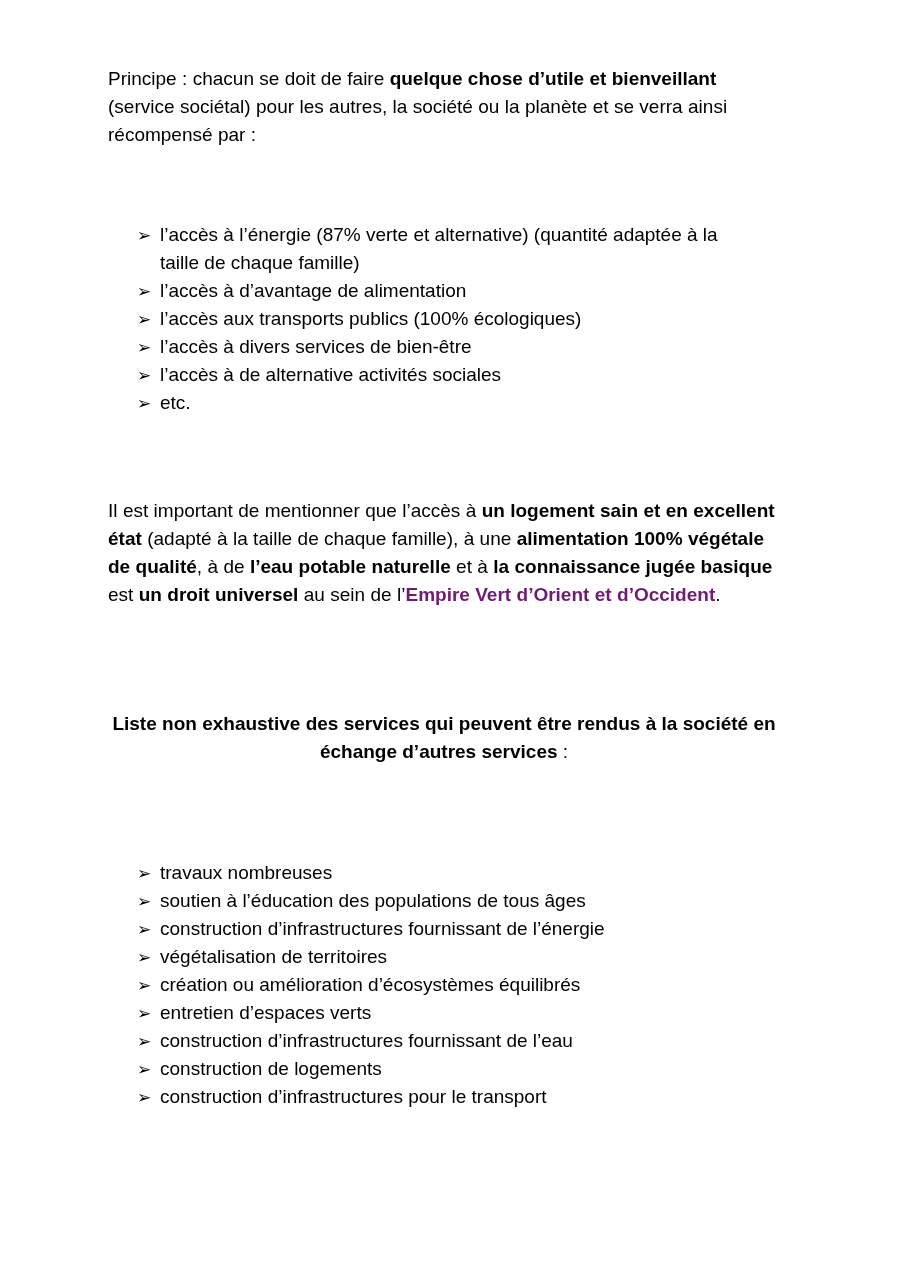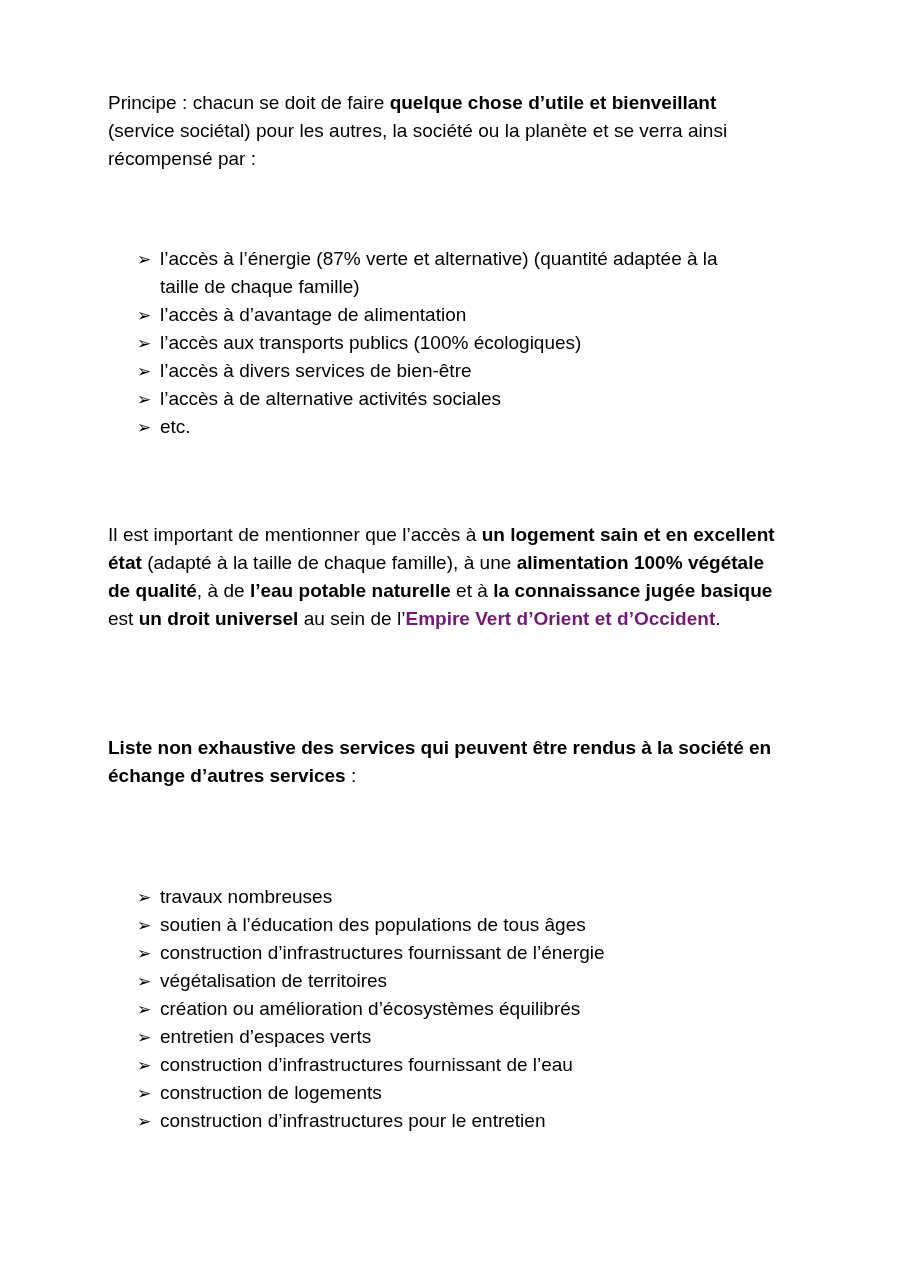--- a/index.html
+++ b/index.html
@@ -14,21 +14,21 @@
     font-family: "Liberation Sans", sans-serif;
     color: #000000;
     -webkit-font-smoothing: antialiased;
   }
   .page {
     position: relative;
     width: 905px;
     height: 1280px;
     background: #ffffff;
     box-sizing: border-box;
-    padding: 89px 125px 0 108px;
+    padding: 65px 125px 0 108px;
     overflow: hidden;
   }
   .para {
     font-size: 19px;
     line-height: 28px;
     text-align: left;
     margin: 0;
     max-width: 672px;
     word-spacing: 0.1px;
   }
@@ -68,20 +68,21 @@
     color: #000000;
   }
   ul.arrow-list > li > .item-text {
     display: block;
   }
   .heading-block {
     font-size: 19px;
     line-height: 28px;
     font-weight: bold;
     max-width: 672px;
+    text-align: center;
   }
   .heading-block .light {
     font-weight: normal;
   }
 </style>
 </head>
 <body>
 
 <div class="page">
 
@@ -154,17 +155,17 @@
     <li>
       <span class="bullet">➢</span>
       <span class="item-text">construction d’infrastructures fournissant de l’eau</span>
     </li>
     <li>
       <span class="bullet">➢</span>
       <span class="item-text">construction de logements</span>
     </li>
     <li>
       <span class="bullet">➢</span>
-      <span class="item-text">construction d’infrastructures pour le entretien</span>
+      <span class="item-text">construction d’infrastructures pour le transport</span>
     </li>
   </ul>
 
 </div>
 
 </body></html>

